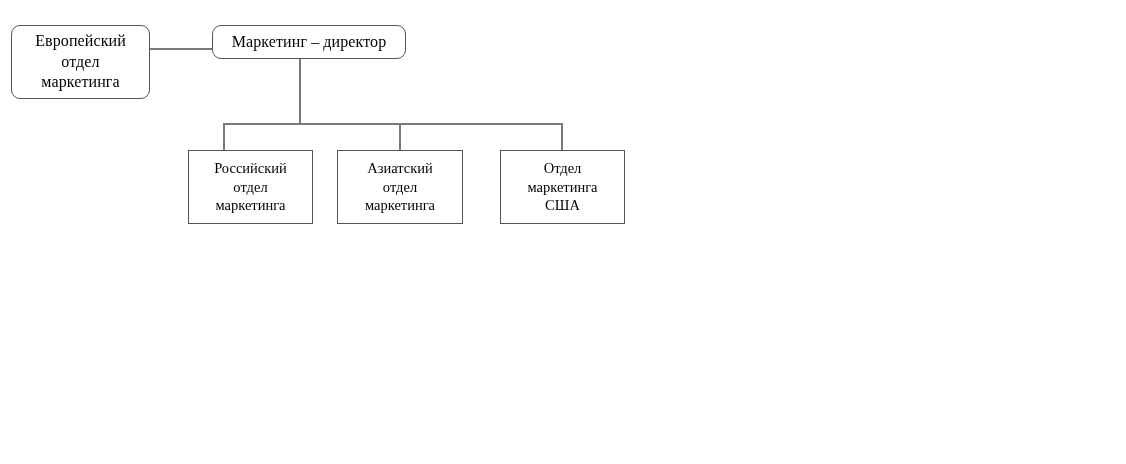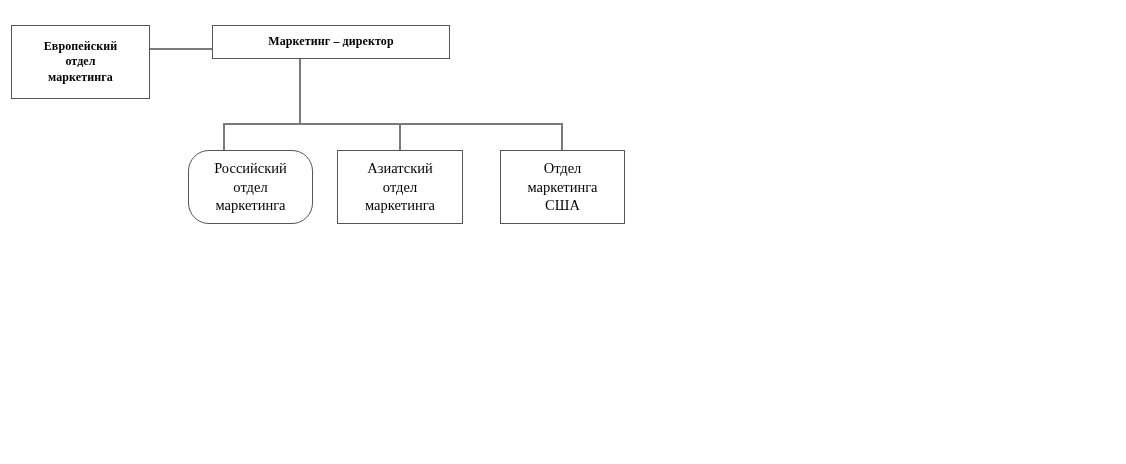--- a/index.html
+++ b/index.html
@@ -41,33 +41,34 @@
     line-height: 1.28;
     padding: 2px 4px;
   }
   .node-label {
     display: block;
     white-space: pre-line;
   }
 
   .node-root,
   .node-europe {
-    font-weight: bold;
-    font-size: 12px;
+    font-weight: normal;
+    font-size: 16px;
     letter-spacing: 0.1px;
+    border-radius: 9px;
   }
   .node-branch {
     font-weight: normal;
     font-size: 14.5px;
   }
 
   
   #node-europe   { left: 11px;  top: 25px;  width: 139px; height: 74px; }
-  #node-root     { left: 212px; top: 25px;  width: 238px; height: 34px; text-align: right; }
-  #node-russia   { left: 188px; top: 150px; width: 125px; height: 74px; border-radius: 21px; }
+  #node-root     { left: 212px; top: 25px;  width: 194px; height: 34px; text-align: right; }
+  #node-russia   { left: 188px; top: 150px; width: 125px; height: 74px; }
   #node-asia     { left: 337px; top: 150px; width: 126px; height: 74px; align-items: center; }
   #node-usa      { left: 500px; top: 150px; width: 125px; height: 74px; }
 
   
   #link-europe-root { left: 150px; top: 48px;  width: 62px;  }
   #link-root-trunk  { left: 299px; top: 59px;  height: 65px; }
   #link-bus         { left: 224px; top: 123px; width: 339px; }
   #link-drop-russia { left: 223px; top: 123px; height: 27px; }
   #link-drop-asia   { left: 399px; top: 123px; height: 27px; }
   #link-drop-usa    { left: 561px; top: 123px; height: 27px; }

